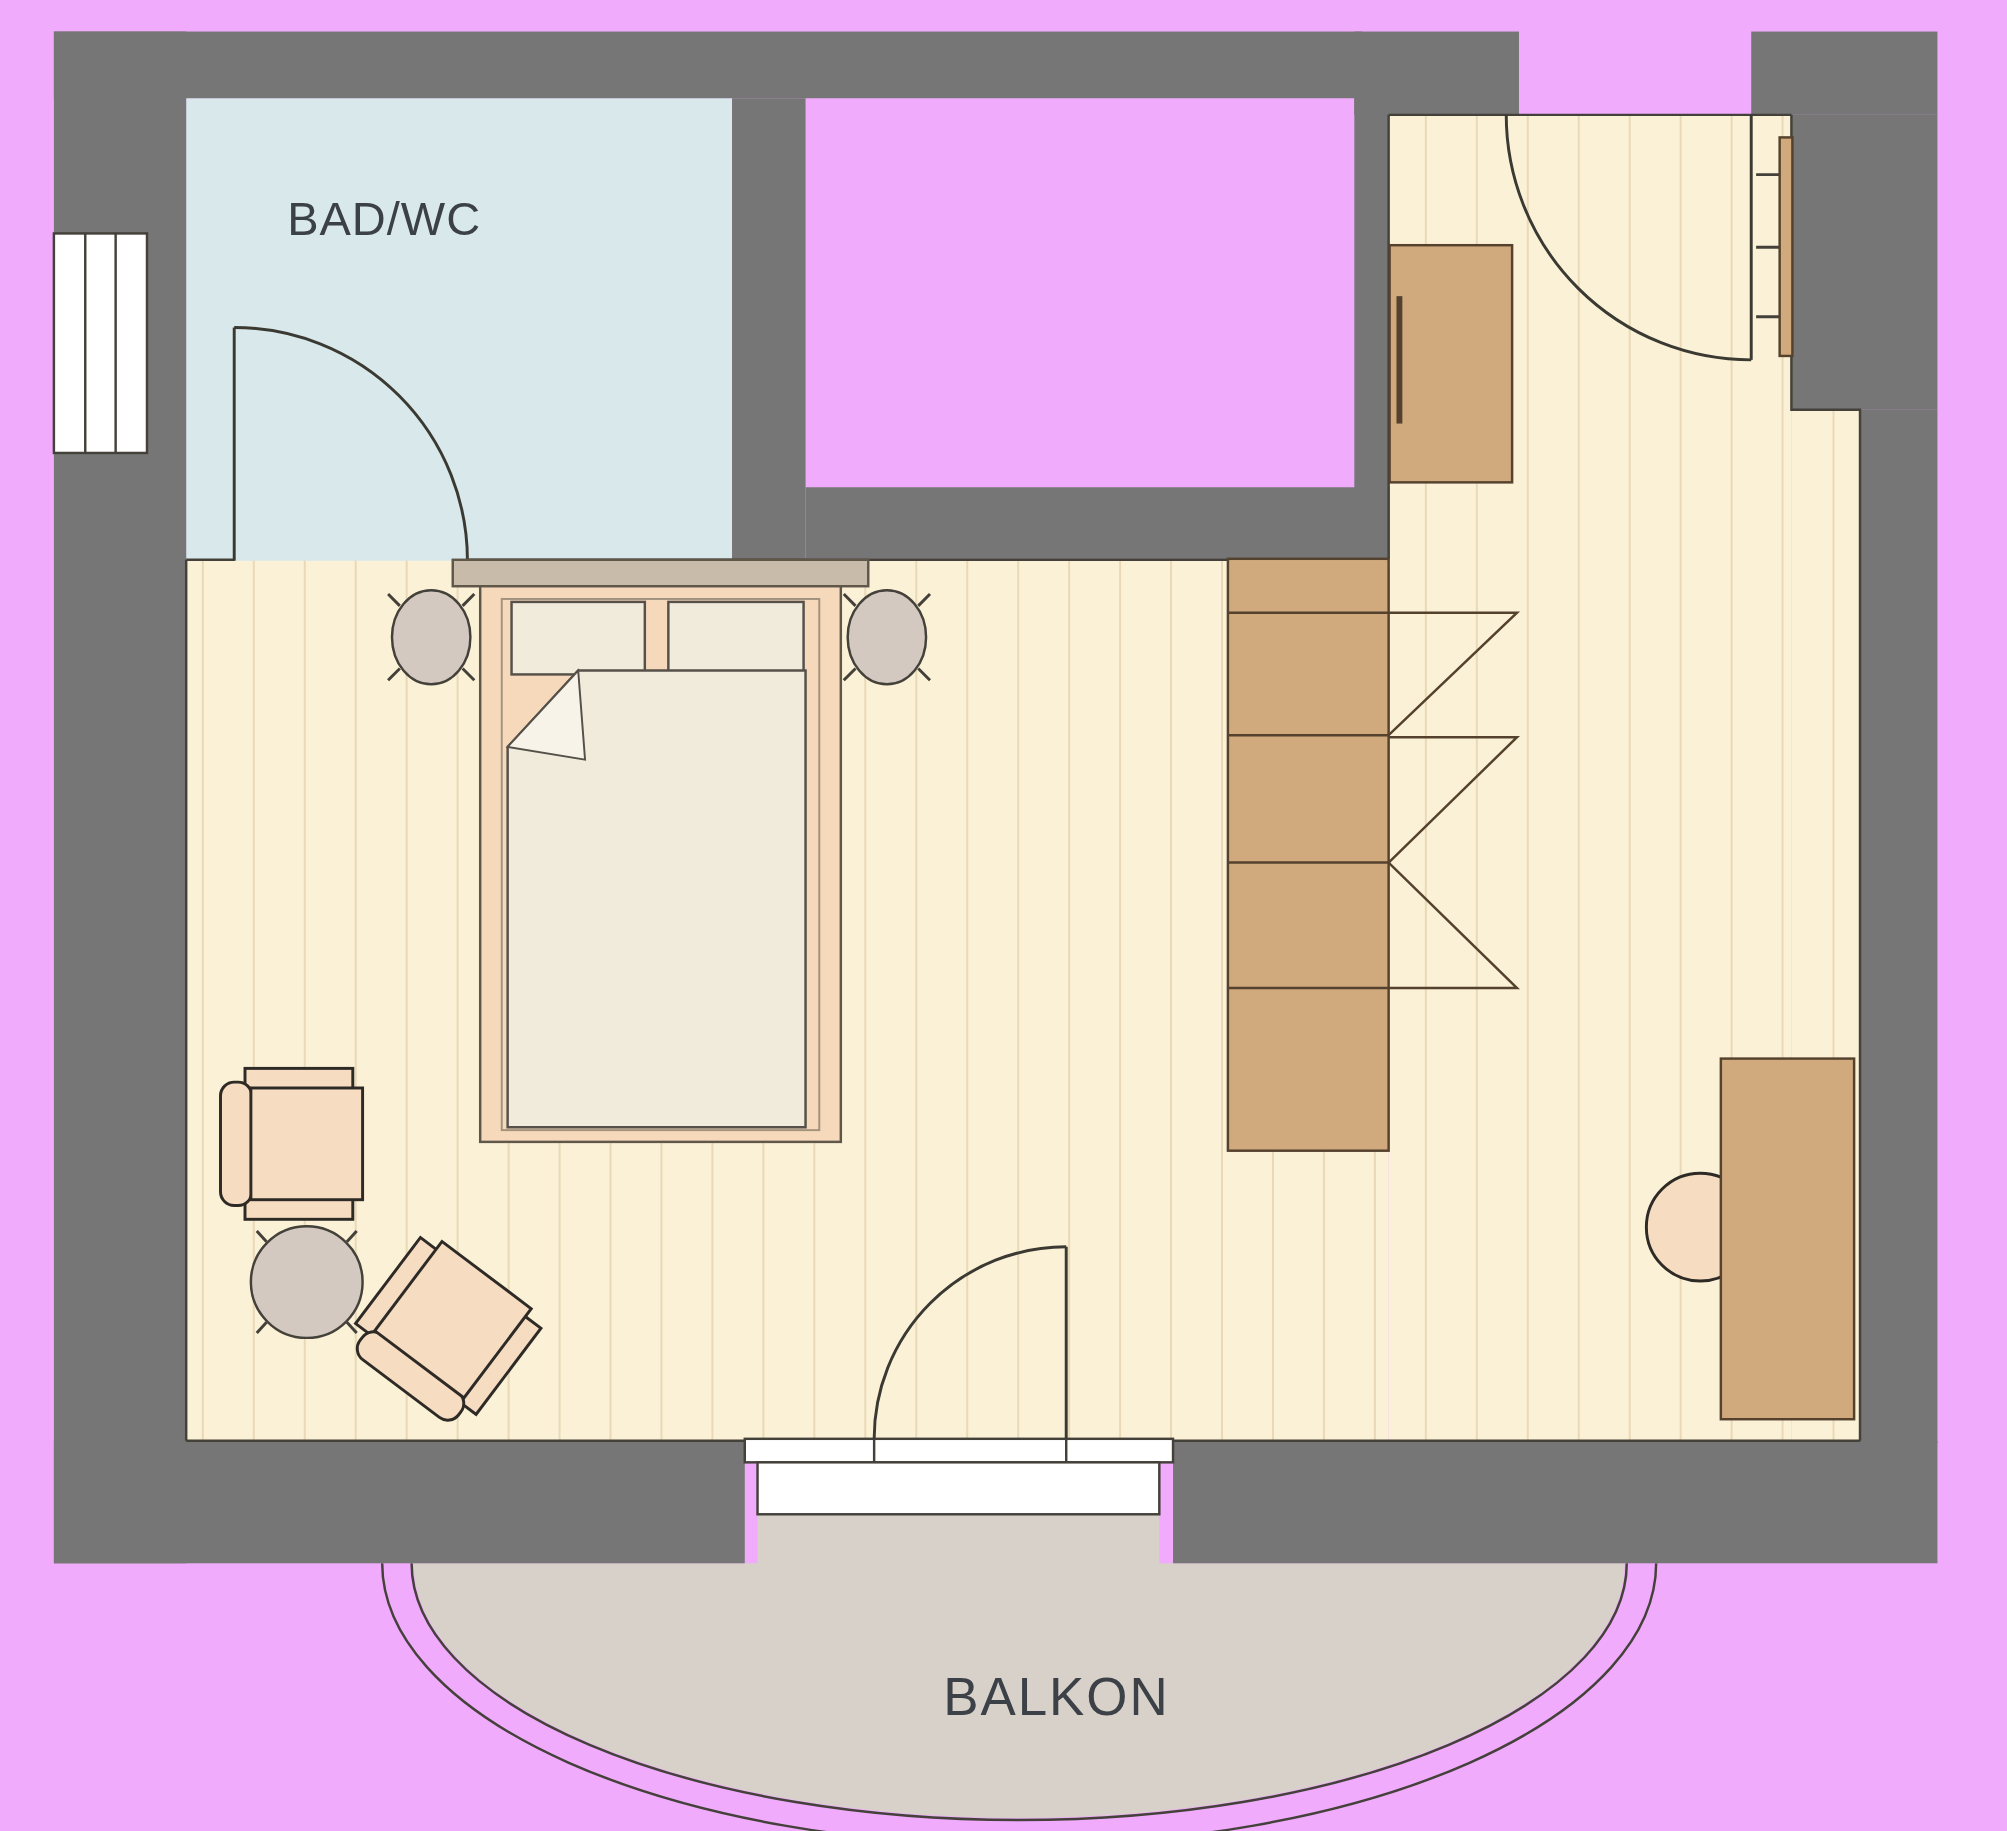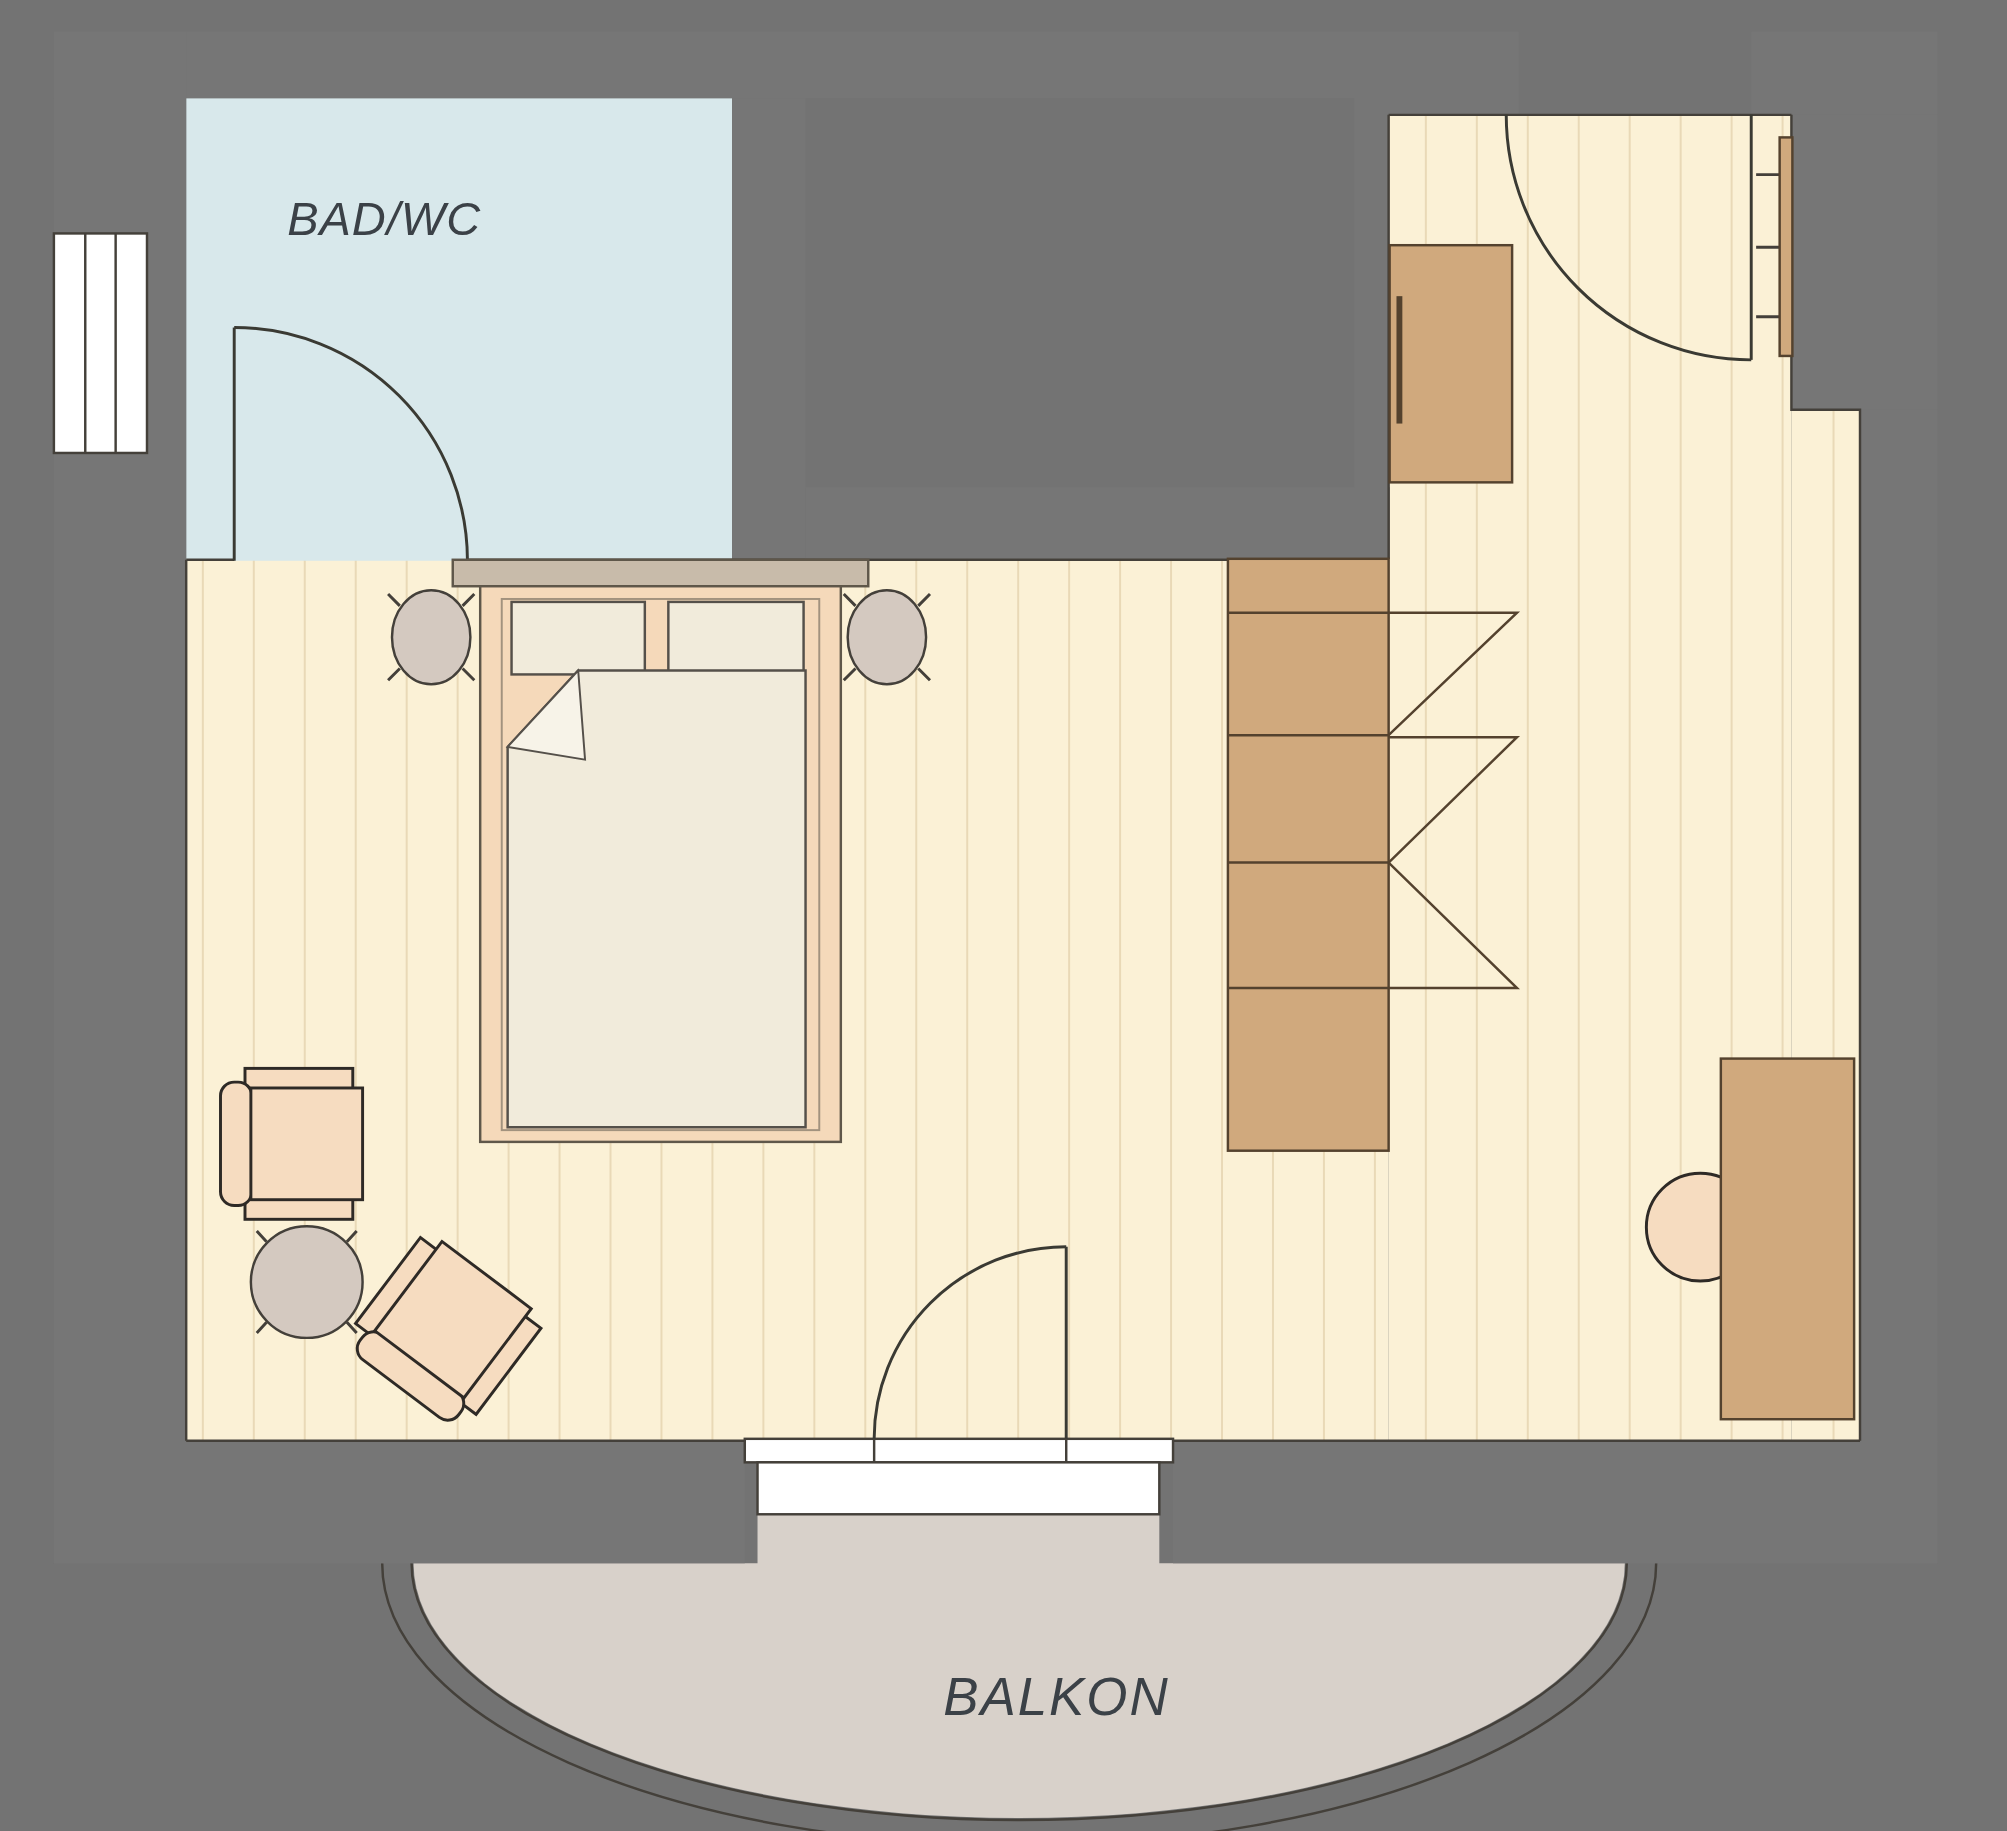--- a/index.html
+++ b/index.html
@@ -1,17 +1,17 @@
 <!DOCTYPE html>
 <html style="--wall: #767676; --floor: #fbf1d6; --floor_stripe: #e9d9b6; --bathroom_floor: #d8e8eb; --wood: #d0a97d; --wood_outline: #54422e; --bed_frame: #f5d9ba; --frame_outline: #5f574a; --bedding: #f1ebdb; --bedding_fold: #f7f3e8; --bedding_outline: #55504a; --headboard: #c8bbaa; --soft_gray: #d4c9c0; --upholstery: #f6dcc0; --chair_outline: #2e2a26; --balcony_floor: #d8d1ca; --outline: #44403a; --door_line: #3a3a33; --text: #3b4147; --white: #ffffff;"><head>
 <meta charset="utf-8">
 <style>
   html,body{margin:0;padding:0;background:#ffffff;}
-  .plan{position:relative;width:2007px;height:1832px;background:#737373;overflow:hidden;
-        font-family:"Liberation Sans", sans-serif;font-style:italic;}
+  .plan{position:relative;width:2007px;height:1832px;background:#f0abfc;overflow:hidden;
+        font-family:"Liberation Sans", sans-serif;}
   svg{display:block;width:2007px;height:1832px;}
   .wall{fill:var(--wall);}
   .bath{fill:var(--bathroom_floor);}
   .wood{fill:var(--wood);stroke:var(--wood_outline);stroke-width:2.5;}
   .wood-line{stroke:var(--wood_outline);fill:none;}
   .bedframe{fill:var(--bed_frame);stroke:var(--frame_outline);stroke-width:2.5;}
   .bedding{fill:var(--bedding);stroke:var(--bedding_outline);stroke-width:2.5;}
   .fold{fill:var(--bedding_fold);stroke:var(--bedding_outline);stroke-width:2;}
   .softgray{fill:var(--soft_gray);stroke:var(--outline);stroke-width:2.5;}
   .uphol{fill:var(--upholstery);stroke:var(--chair_outline);stroke-width:3;}

